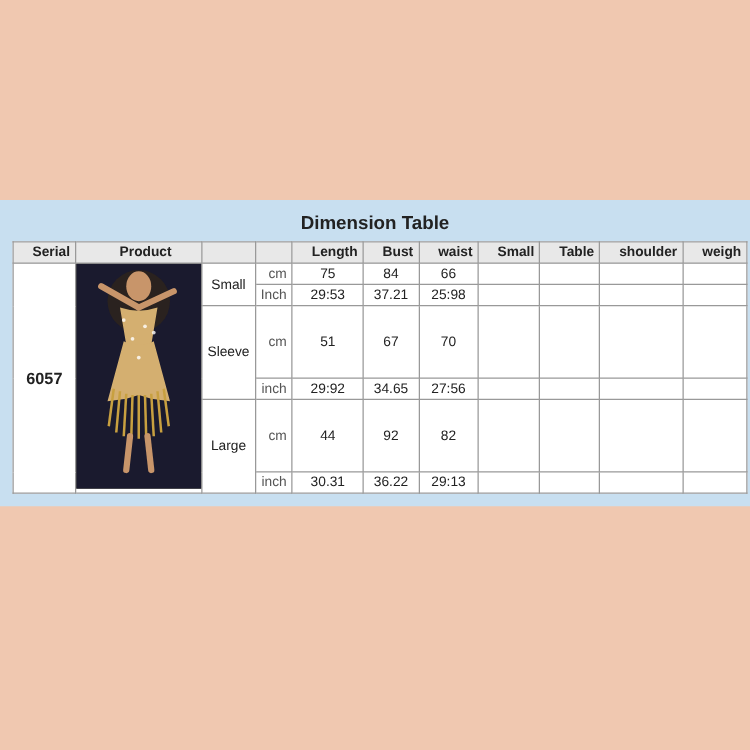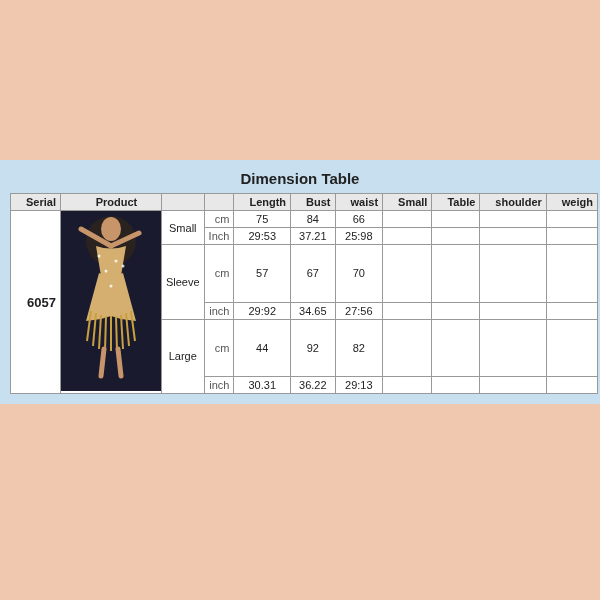--- a/index.html
+++ b/index.html
@@ -63,21 +63,21 @@
       height: 180px;
       background: #2a2a2a;
       display: inline-block;
       position: relative;
       overflow: hidden;
     }
 
     .serial-cell {
       width: 45px;
       vertical-align: middle;
-      text-align: right;
+      text-align: center;
       font-weight: bold;
       font-size: 13px;
     }
 
     .size-label {
       font-weight: normal;
     }
 
     .unit-cell {
       color: #555;
@@ -172,21 +172,21 @@
         <td>25:98</td>
         <td></td>
         <td></td>
         <td></td>
         <td></td>
       </tr>
 
       <tr>
         <td rowspan="2" class="size-label">Sleeve</td>
         <td class="unit-cell">cm</td>
-        <td>57</td>
+        <td>51</td>
         <td>67</td>
         <td>70</td>
         <td></td>
         <td></td>
         <td></td>
         <td></td>
       </tr>
       <tr>
         <td class="unit-cell">inch</td>
         <td>29:92</td>

